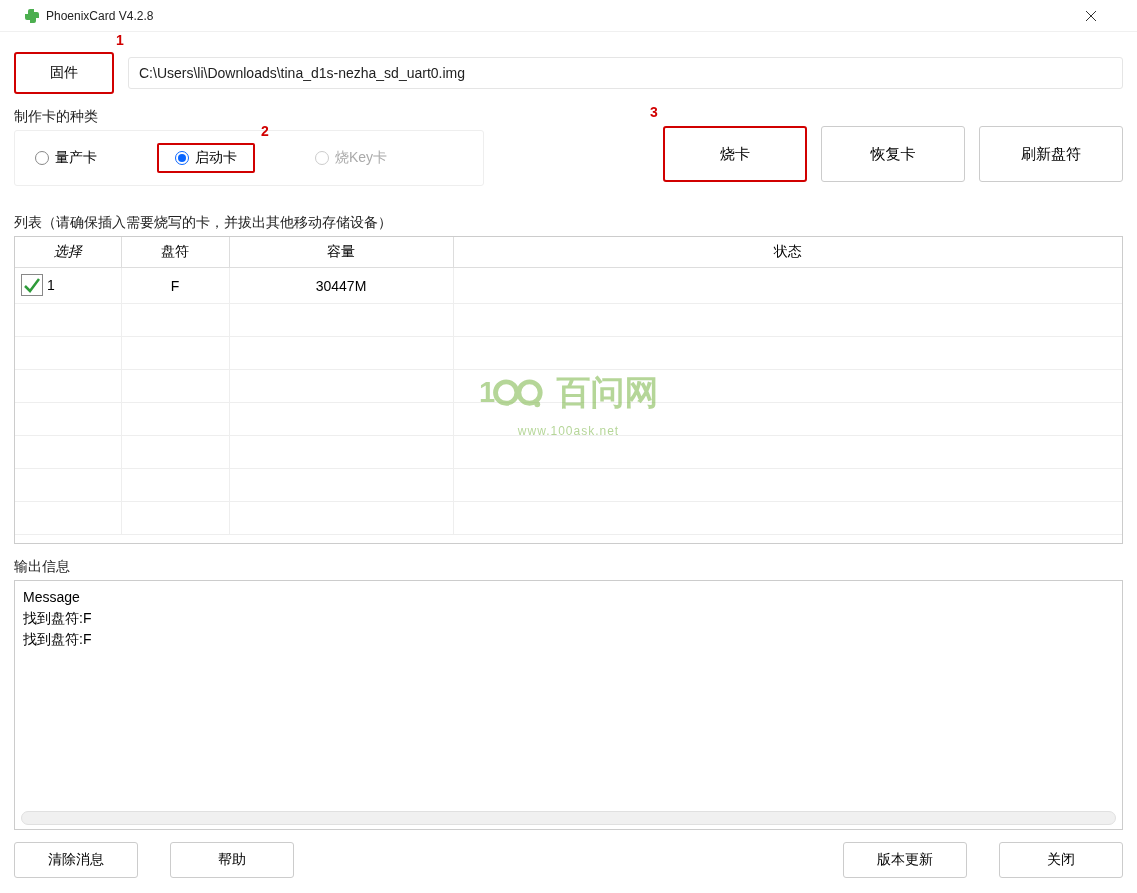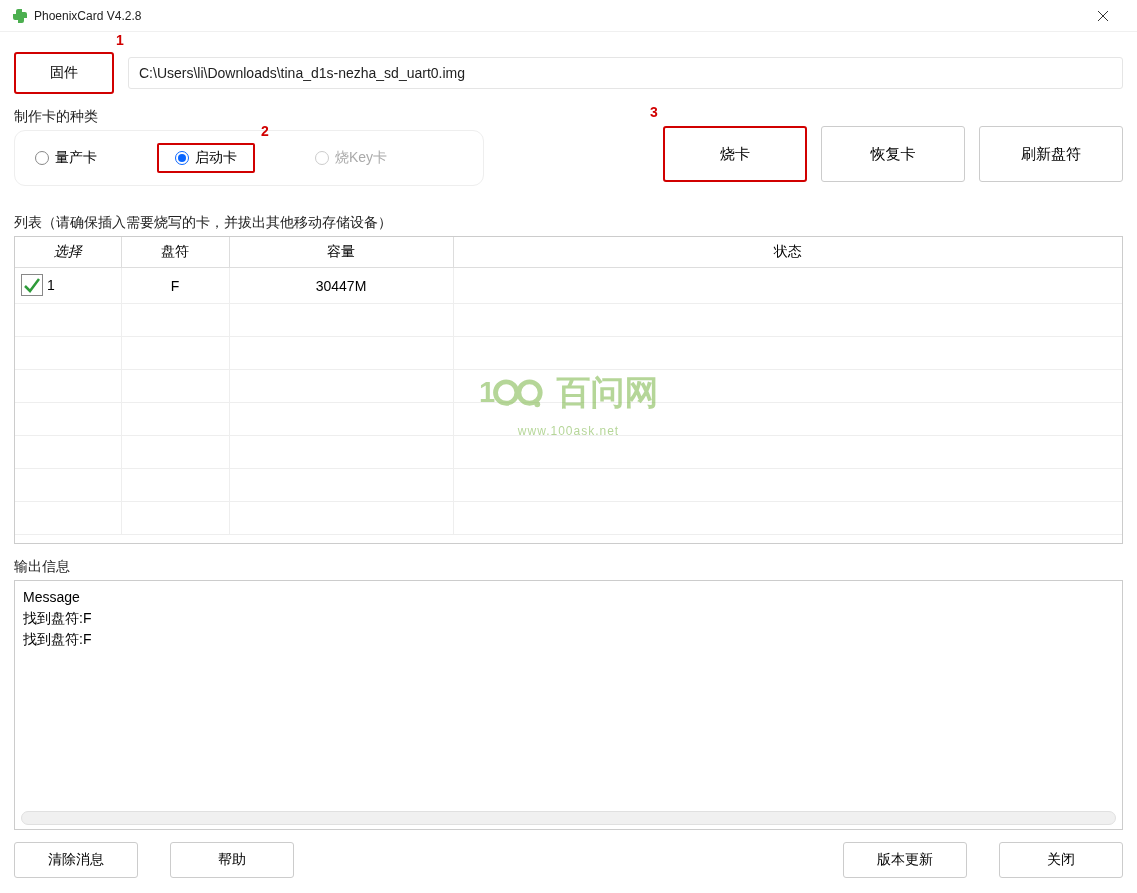--- a/index.html
+++ b/index.html
@@ -10,21 +10,21 @@
   color: #000;
   width: 1137px;
   height: 893px;
   position: relative;
   overflow: hidden;
 }
 .titlebar {
   height: 32px;
   display: flex;
   align-items: center;
-  padding: 0 12px;
+  padding: 0 24px;
   border-bottom: 1px solid #f0f0f0;
 }
 .titlebar .app-icon {
   width: 16px; height: 16px;
   margin-right: 6px;
   display: inline-flex;
 }
 .titlebar .title { font-size: 12px; color: #222; }
 .titlebar .spacer { flex: 1; }
 .titlebar .close {
@@ -72,21 +72,21 @@
   margin-top: 14px;
   position: relative;
 }
 .section-label {
   font-size: 14px;
   color: #222;
   margin-bottom: 4px;
 }
 .card-type-row {
   border: 1px solid #eee;
-  border-radius: 11px;
+  border-radius: 3px;
   padding: 12px 20px;
   display: flex;
   align-items: center;
   gap: 60px;
 }
 .radio-wrap {
   display: inline-flex;
   align-items: center;
   gap: 6px;
   font-size: 14px;

